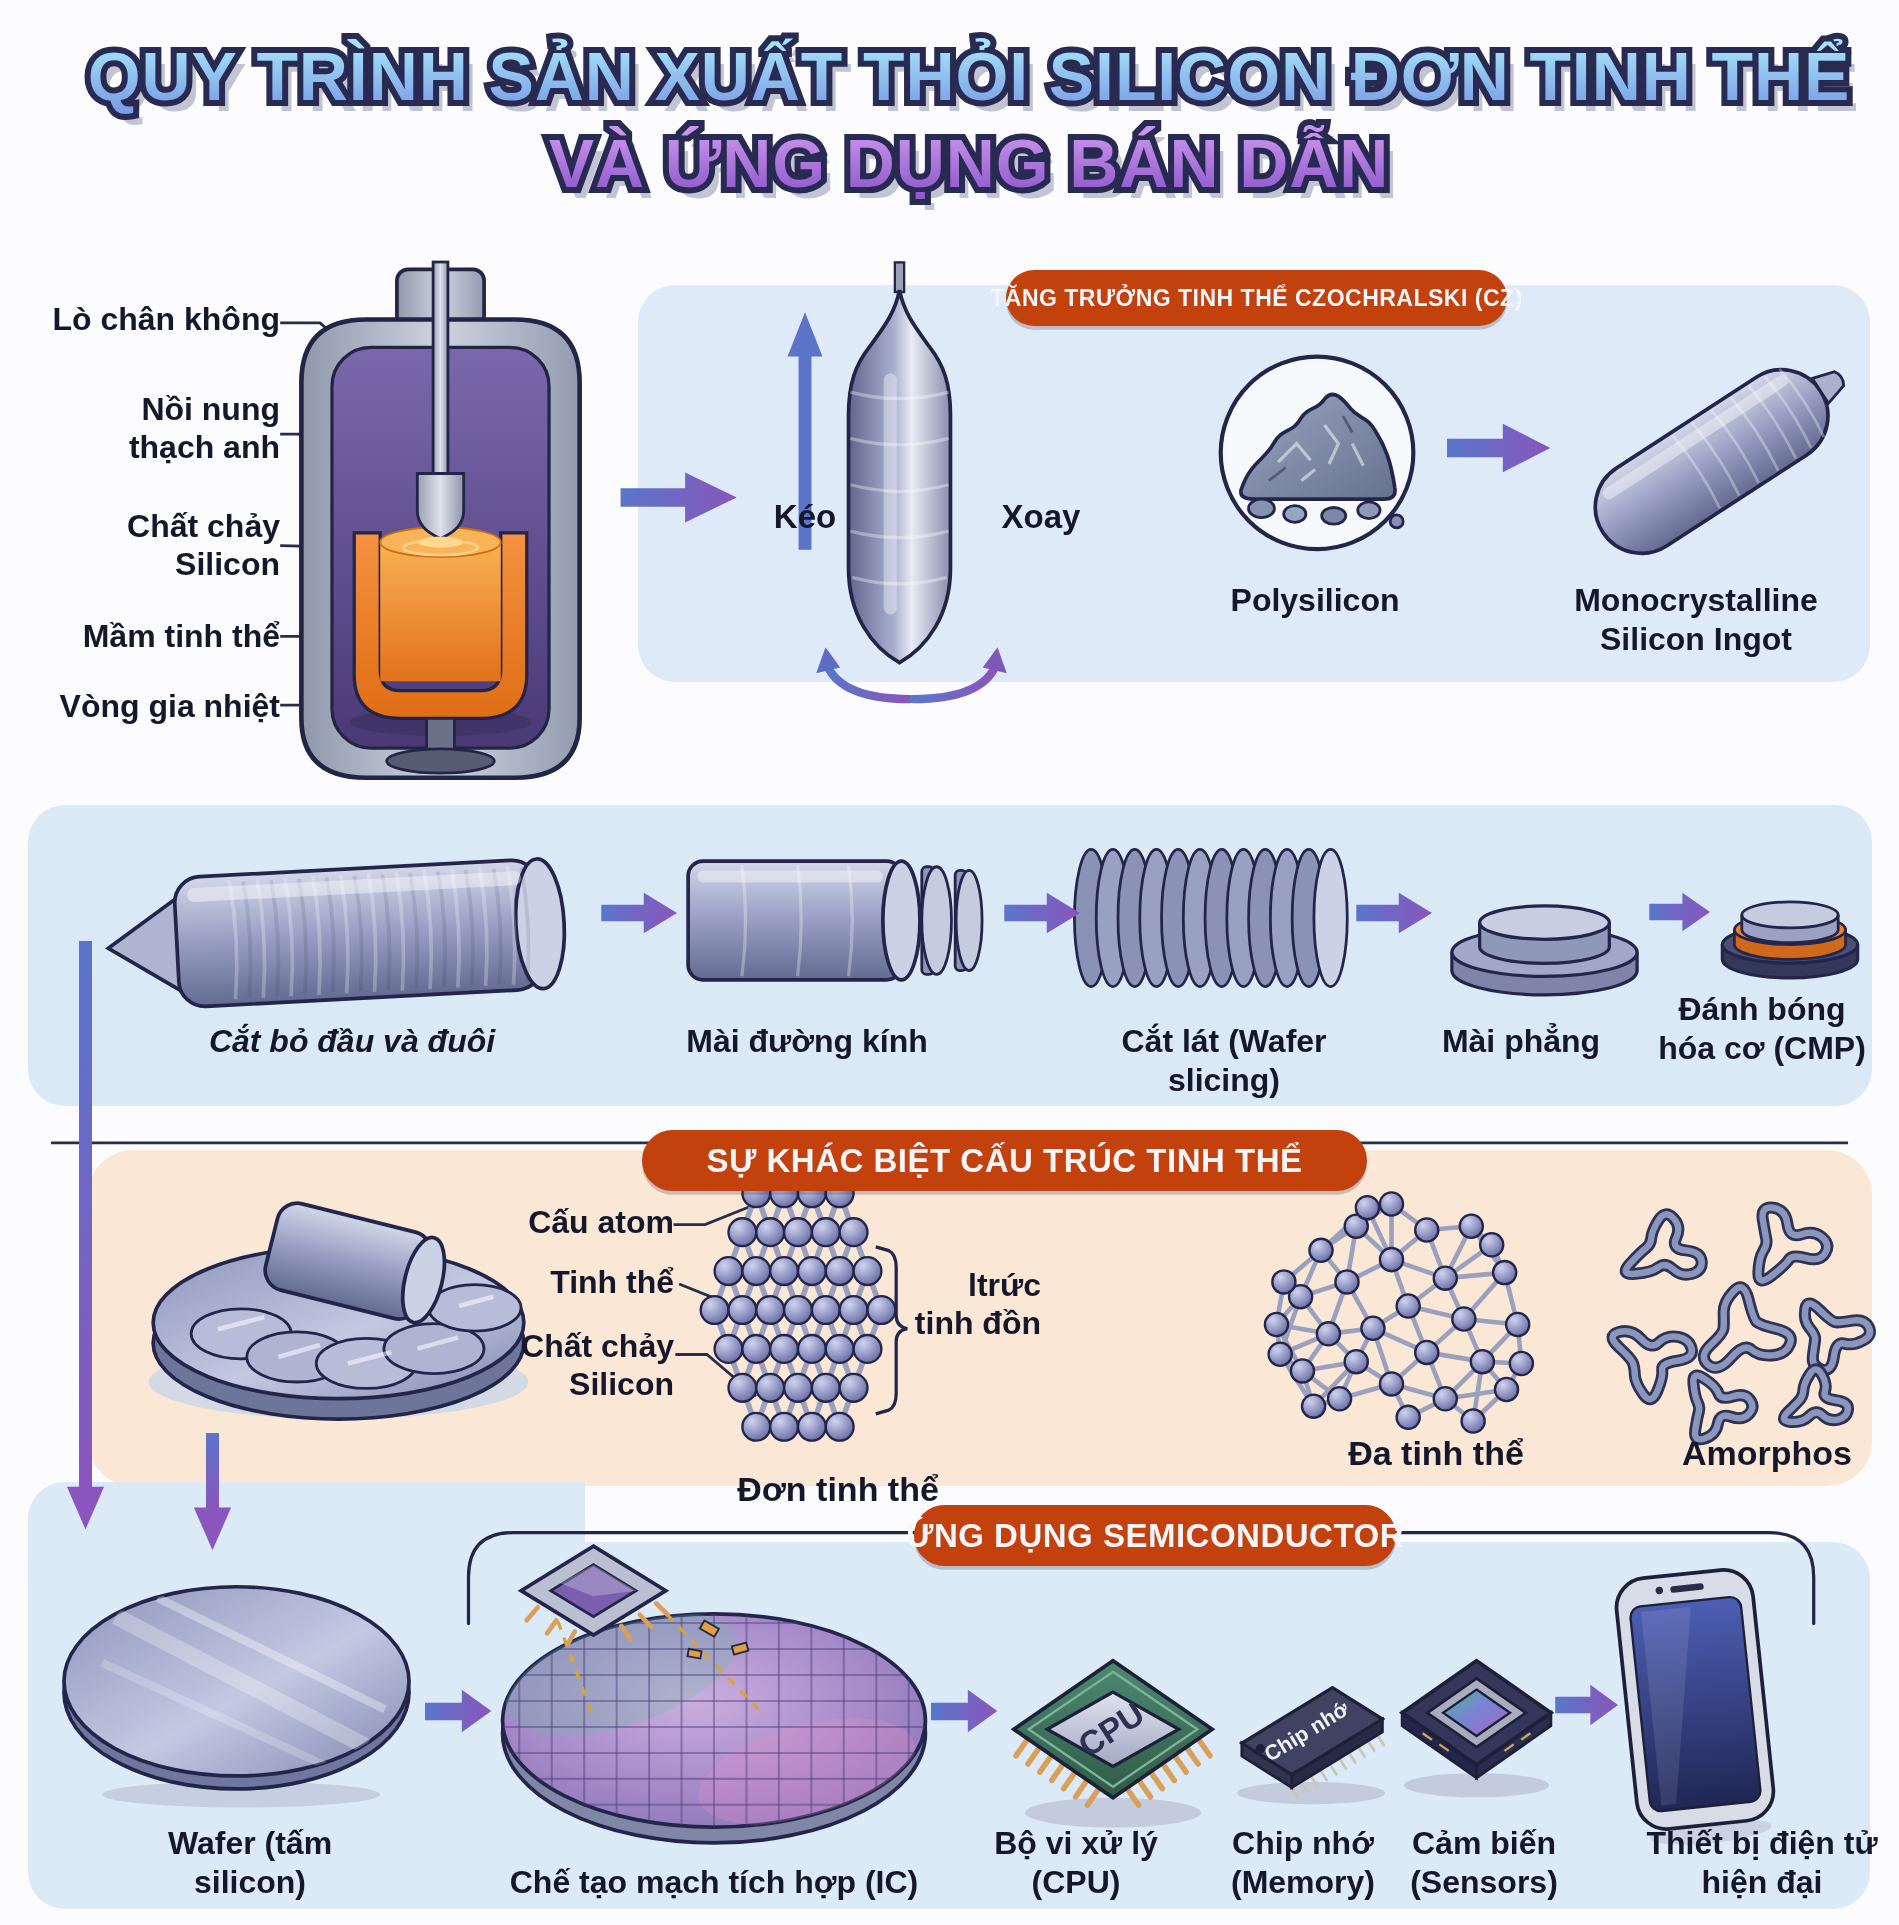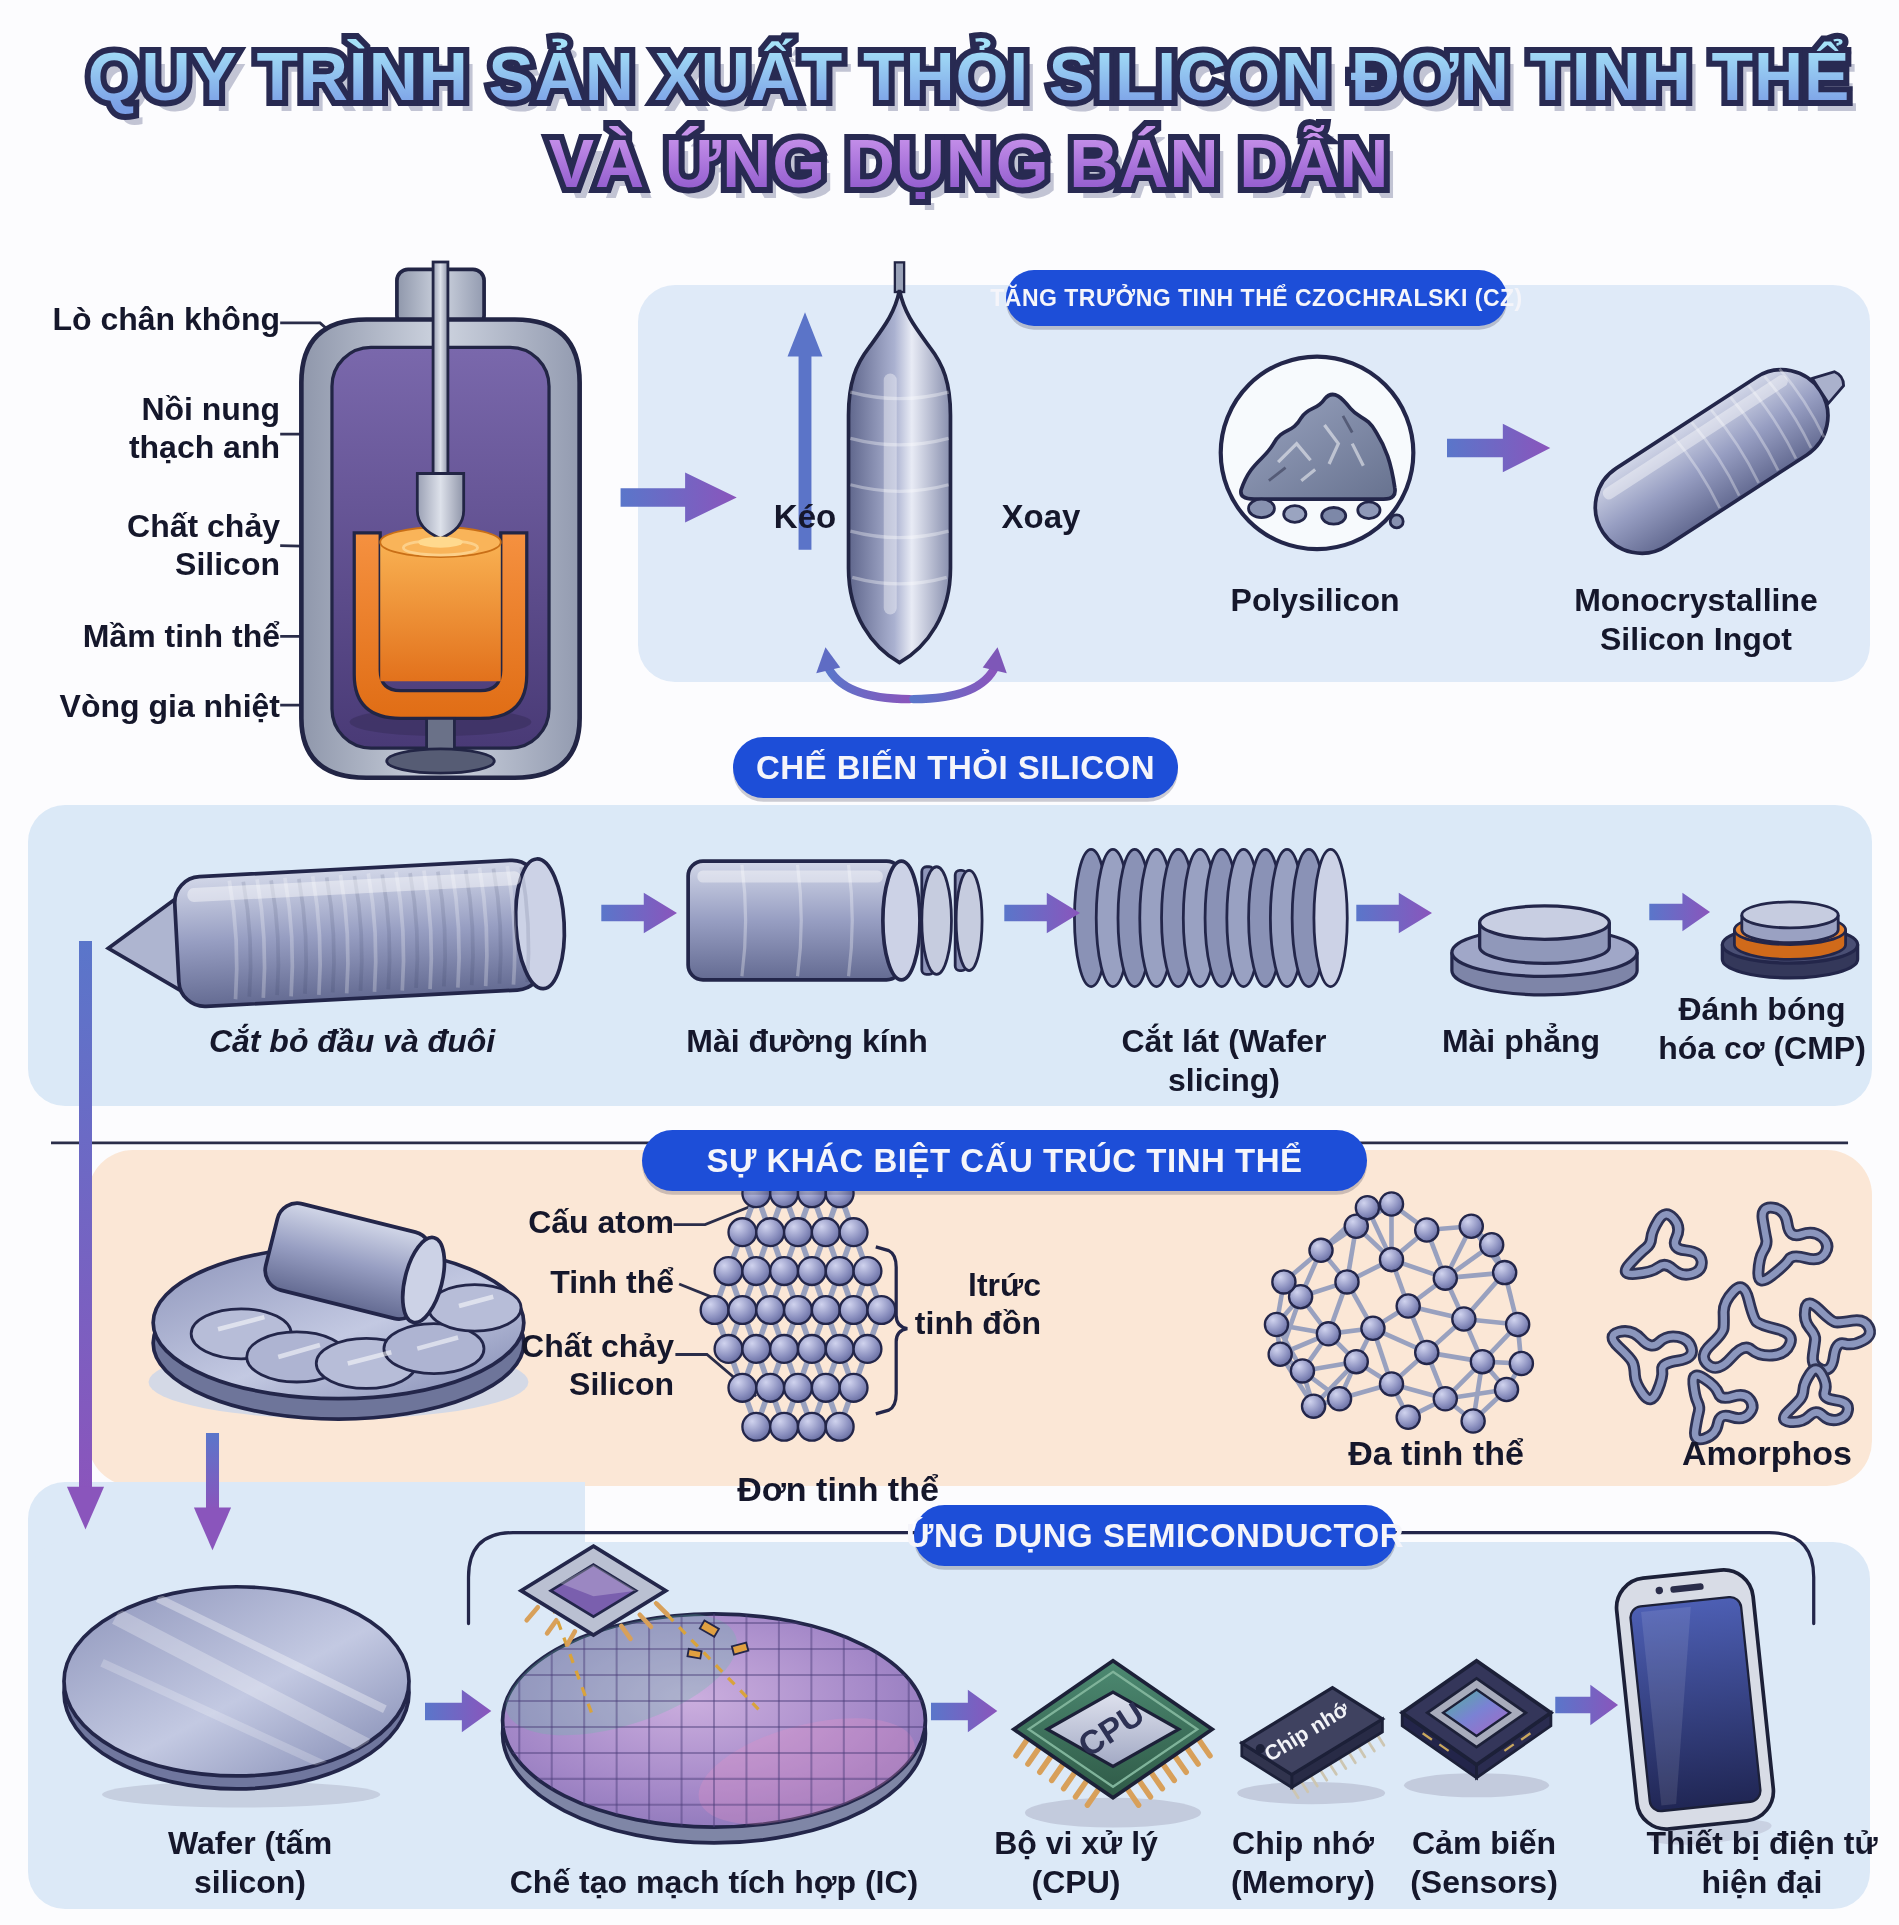--- a/index.html
+++ b/index.html
@@ -1,21 +1,21 @@
 <!DOCTYPE html>
 <html style="font-size:15px"><head>
 <meta charset="utf-8">
 <style>
   html,body{margin:0;padding:0;background:#ffffff;}
   #canvas{position:relative;width:1900px;height:1926px;background:#fcfcfe;overflow:hidden;
           font-family:"Liberation Sans",sans-serif;}
   .band{position:absolute;z-index:0;}
   #connectors{position:absolute;left:0;top:0;z-index:1;pointer-events:none;}
   svg.abs{position:absolute;z-index:2;overflow:visible;}
-  .pill{position:absolute;z-index:3;background:#1d4ed8;color:#f5f5fa;font-weight:bold;
+  .pill{position:absolute;z-index:3;background:#c2410c;color:#f5f5fa;font-weight:bold;
         border-radius:927px;display:flex;align-items:center;justify-content:center;
         white-space:nowrap;box-shadow:0 3.7px 0 rgba(30,32,60,.22);letter-spacing:0.5px;}
   .lbl{position:absolute;z-index:3;font-weight:bold;color:#15172b;font-size:32px;line-height:1.22;
        text-align:center;transform:translateX(-50%);}
   .rlbl{position:absolute;z-index:3;font-weight:bold;color:#15172b;font-size:32px;line-height:1.18;
         text-align:right;}
   .llbl{position:absolute;z-index:3;font-weight:bold;color:#15172b;font-size:32px;line-height:1.2;
         text-align:right;}
   .title-line{position:absolute;left:0;width:100%;text-align:center;font-weight:bold;
               font-size:68px;letter-spacing:0.9px;z-index:3;white-space:nowrap;padding-left:19px;}
@@ -724,21 +724,20 @@
       <path d="M0,18 L40,18 L40,4 L72,27 L40,50 L40,37 L0,37 Z" fill="url(#g-arrow)"></path>
     </svg>
   <svg class="abs" style="left:931px;top:1686px" width="70" height="51" viewBox="0 0 76 55">
       <path d="M0,18 L40,18 L40,4 L72,27 L40,50 L40,37 L0,37 Z" fill="url(#g-arrow)"></path>
     </svg>
   <svg class="abs" style="left:1555px;top:1681px" width="67" height="48" viewBox="0 0 72 52">
       <path d="M0,17 L38,17 L38,4 L68,26 L38,48 L38,35 L0,35 Z" fill="url(#g-arrow)"></path>
     </svg>
 
   <div class="pill" style="left:1006px;top:270px;width:501px;height:56px;font-size:23px;">TĂNG TRƯỞNG TINH THỂ CZOCHRALSKI (CZ)</div>
-  <div class="pill" style="left:733px;top:737px;width:445px;height:61px;font-size:33px;">CHẾ BIẾN THỎI SILICON</div>
   <div class="pill" style="left:642px;top:1130px;width:725px;height:61px;font-size:33px;">SỰ KHÁC BIỆT CẤU TRÚC TINH THỂ</div>
   <div class="pill" style="left:914px;top:1505px;width:482px;height:61px;font-size:33px;">ỨNG DỤNG SEMICONDUCTOR</div>
 
   <div class="rlbl" style="right:1620px;top:301px;white-space:nowrap;">Lò chân không</div>
   <div class="rlbl" style="right:1620px;top:391px;width:176px;">Nồi nung thạch anh</div>
   <div class="rlbl" style="right:1620px;top:508px;width:176px;">Chất chảy Silicon</div>
   <div class="rlbl" style="right:1620px;top:618px;white-space:nowrap;">Mầm tinh thể</div>
   <div class="rlbl" style="right:1620px;top:688px;white-space:nowrap;">Vòng gia nhiệt</div>
 
   <div class="lbl" style="left:805px;top:497px;font-size:33px;">Kéo</div>

